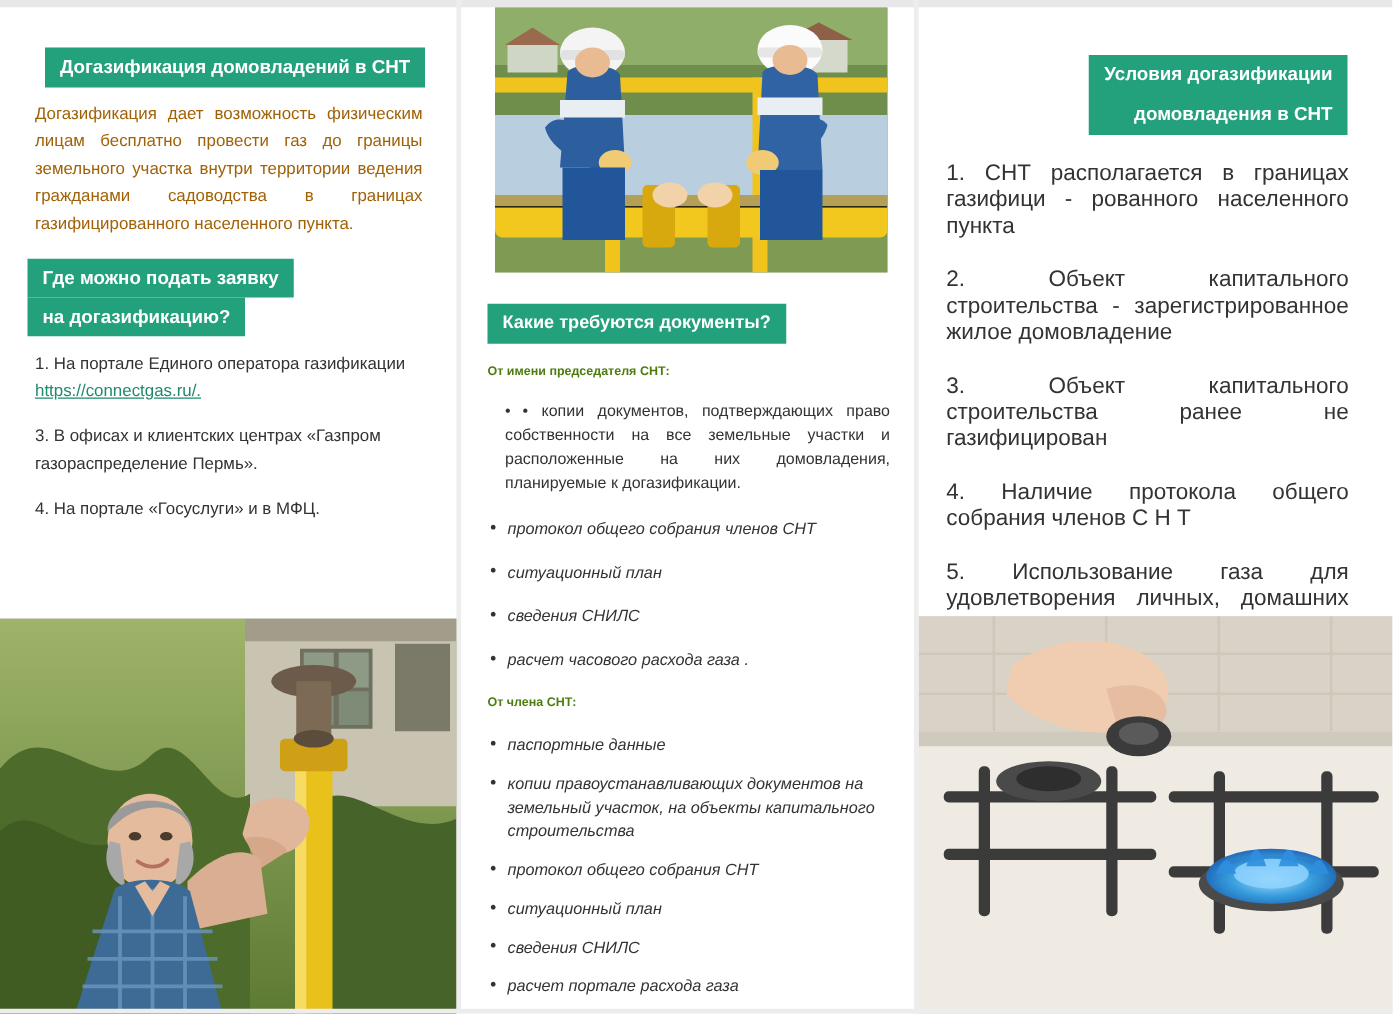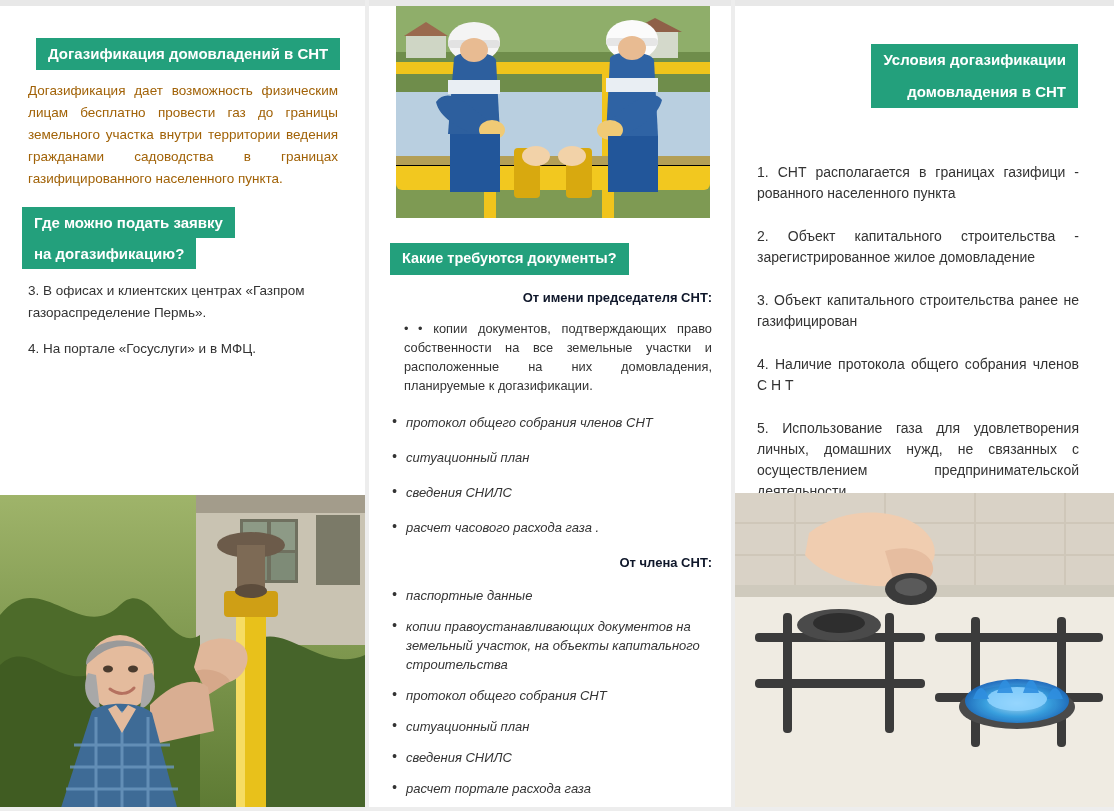--- a/index.html
+++ b/index.html
@@ -67,42 +67,42 @@
   
   .photo-mid{
     position:absolute;left:396px;top:6px;width:314px;height:212px;
     overflow:hidden;background:#7a9a3c;
   }
   .mid-ribbon{position:absolute;left:390px;top:243px;}
   .mid-body{
     position:absolute;left:390px;top:288px;width:322px;
     font-size:12.8px;line-height:19px;color:#333;
   }
-  .mid-body .bold{font-weight:bold;color:#0f172a;font-size:13px;text-align:right;}
+  .mid-body .bold{font-weight:bold;color:#4d7c0f;font-size:10px;}
   .just{text-align:justify;}
   ul.dots{margin:0;padding:0;list-style:none;}
   ul.dots li{
     position:relative;padding-left:16px;margin:0 0 16px 0;
     font-size:13px;line-height:19px;font-style:italic;
   }
   ul.dots li:before{
     content:"•";position:absolute;left:2px;top:-1px;color:#333;font-size:14px;
   }
   ul.dots.tight li{margin-bottom:12px;}
   .para-bullet{
     position:relative;padding-left:14px;margin:0 0 6px 0;
   }
   .para-bullet:before{content:"•";position:absolute;left:0;top:0;}
 
   
   .right-ribbon-wrap{position:absolute;right:36px;top:44px;text-align:right;}
   .rr1,.rr2{display:block;background:#23a07c;color:#fff;font-weight:bold;font-size:15px;padding:5px 12px 5px 12px;line-height:22px;}
   .right-list{
     position:absolute;left:757px;top:128px;width:322px;
-    font-size:14px;line-height:21px;color:#333;margin-top:34px;
+    font-size:18px;line-height:21px;color:#333;
   }
   .right-list .item{margin:0 0 22px 0;text-align:justify;}
   .photo-right{
     position:absolute;left:735px;top:493px;width:379px;height:318px;
     overflow:hidden;background:#d8d2c8;
   }
   .bottomstrip{position:absolute;left:0;bottom:0;width:1114px;height:4px;background:#ededed;}
 
   svg{display:block;}
 </style>
@@ -122,20 +122,24 @@
   </div>
 
   <div class="p1">Догазификация дает возможность физическим лицам бесплатно провести газ до границы земельного участка внутри территории ведения гражданами садоводства в границах газифицированного населенного пункта.</div>
 
   <div class="h-block2">
     <span class="ribbon2">Где можно подать заявку</span><br>
     <span class="ribbon2">на догазификацию?</span>
   </div>
 
   <div class="list-left">
+    <p>
+      <span>1. На портале Единого оператора газификации </span>
+      <a class="link u" href="#">https://connectgas.ru/.</a>
+    </p>
     <p>3. В офисах и клиентских центрах «Газпром газораспределение  Пермь».</p>
     <p>4. На портале «Госуслуги» и в МФЦ.</p>
   </div>
 
   <div class="photo-left">
     <svg width="365" height="316" viewBox="0 0 365 316" aria-hidden="true">
       <defs>
         <linearGradient id="lgSky" x1="0" y1="0" x2="0" y2="1">
           <stop offset="0%" stop-color="#9fb46a"></stop>
             <stop offset="100%" stop-color="#5d7a33"></stop>

